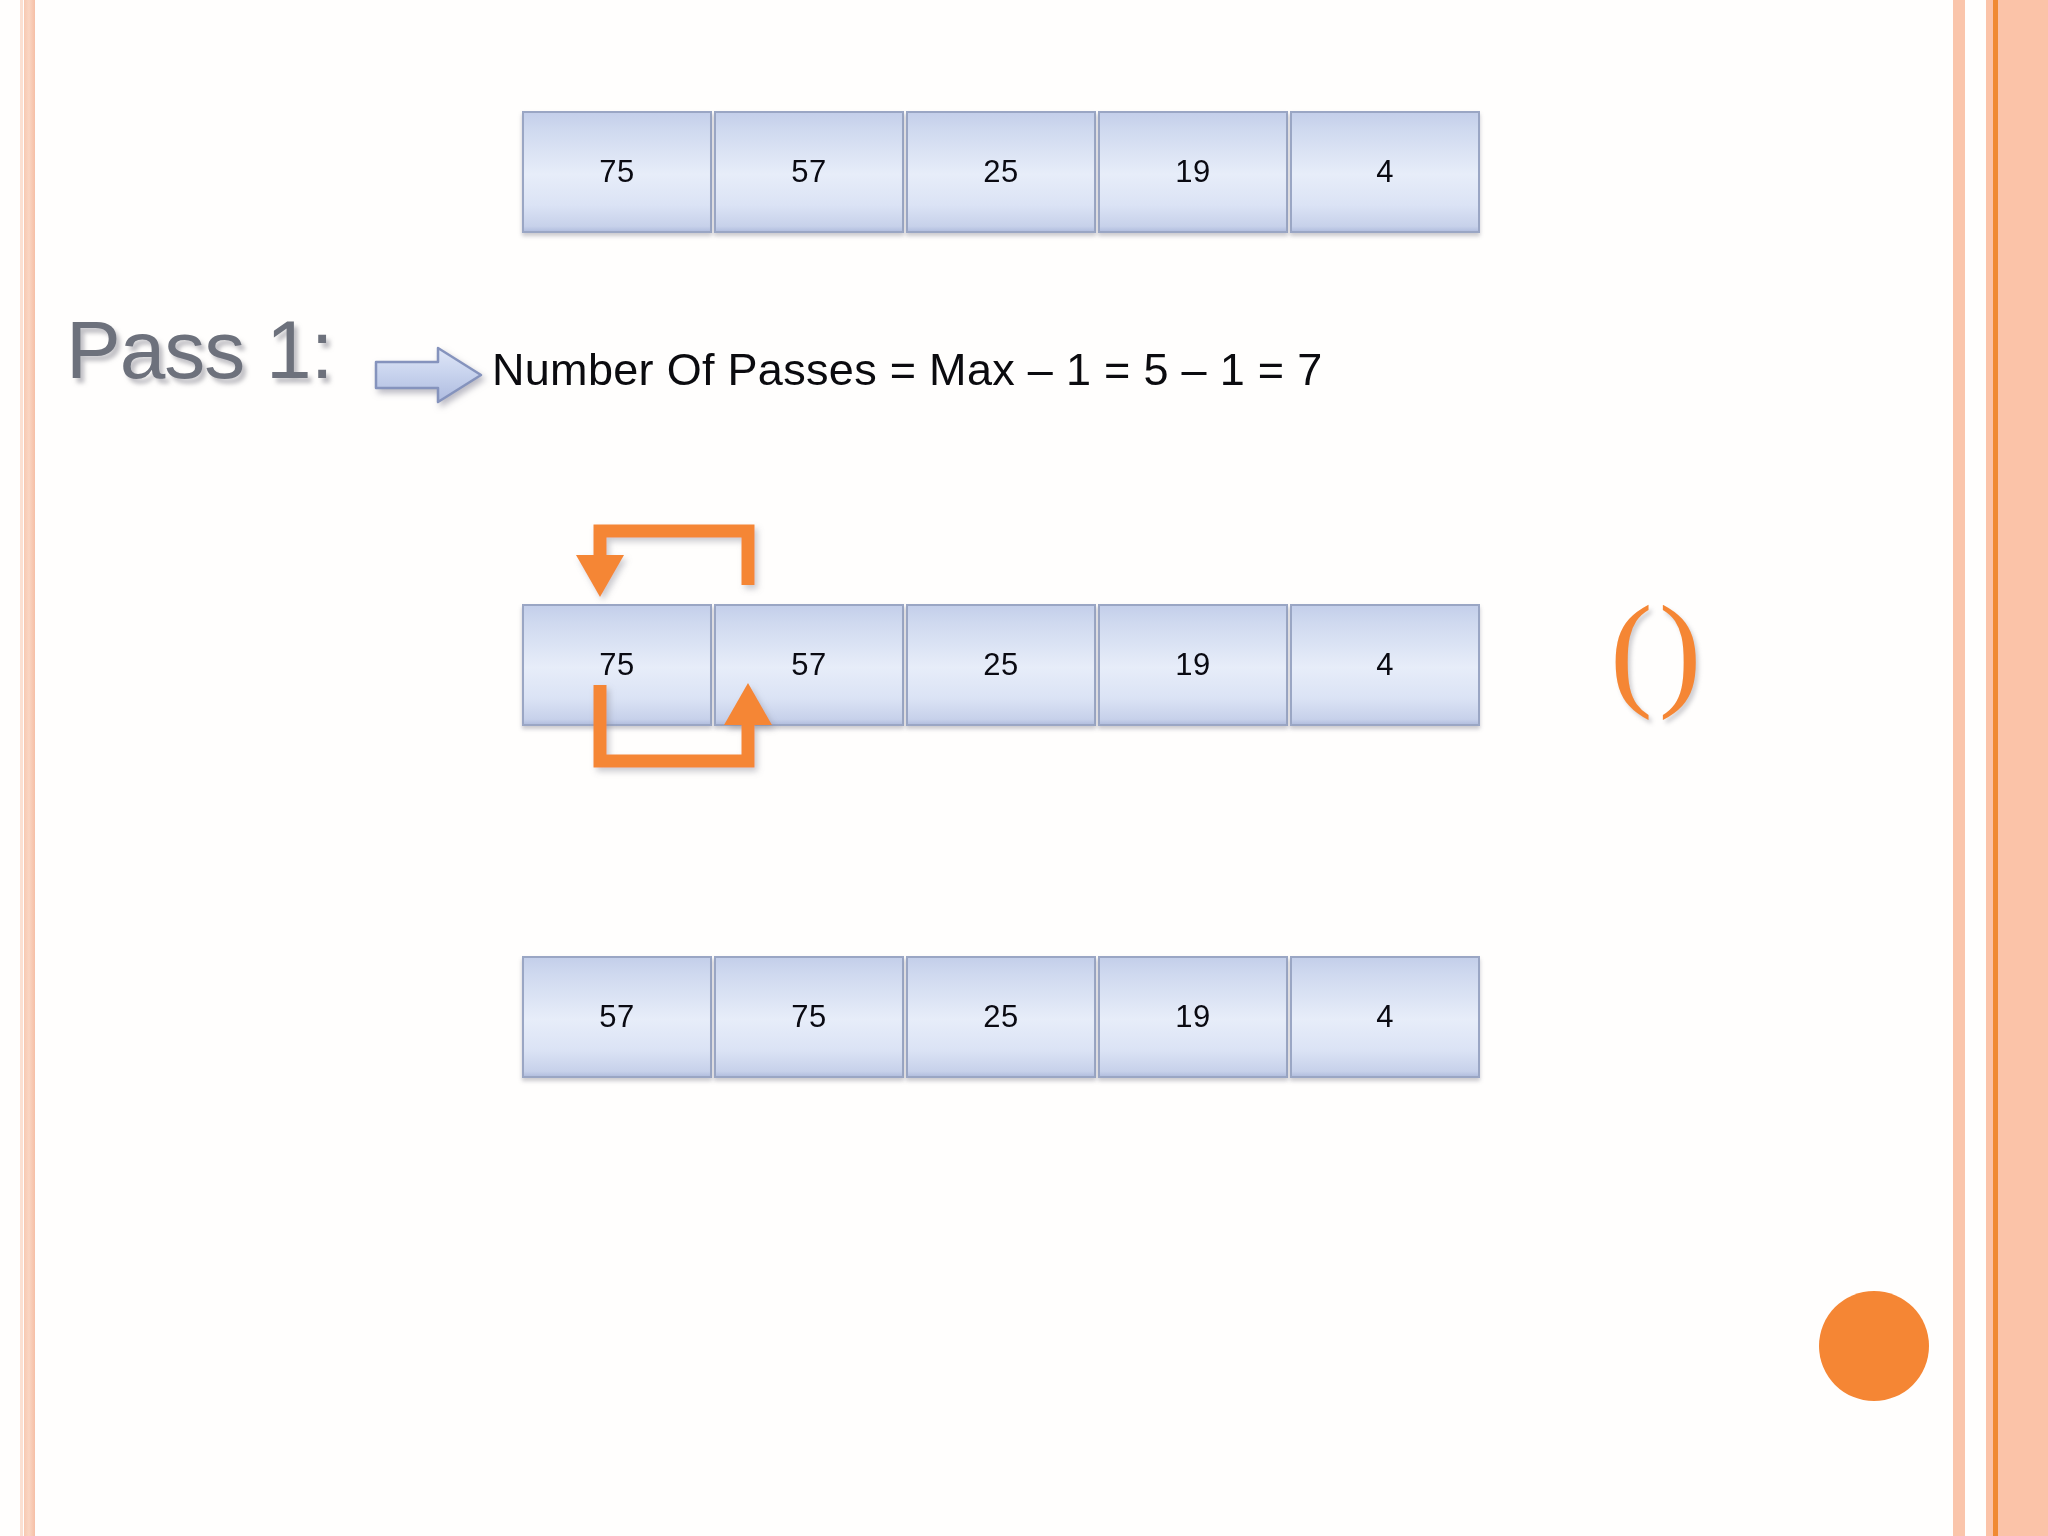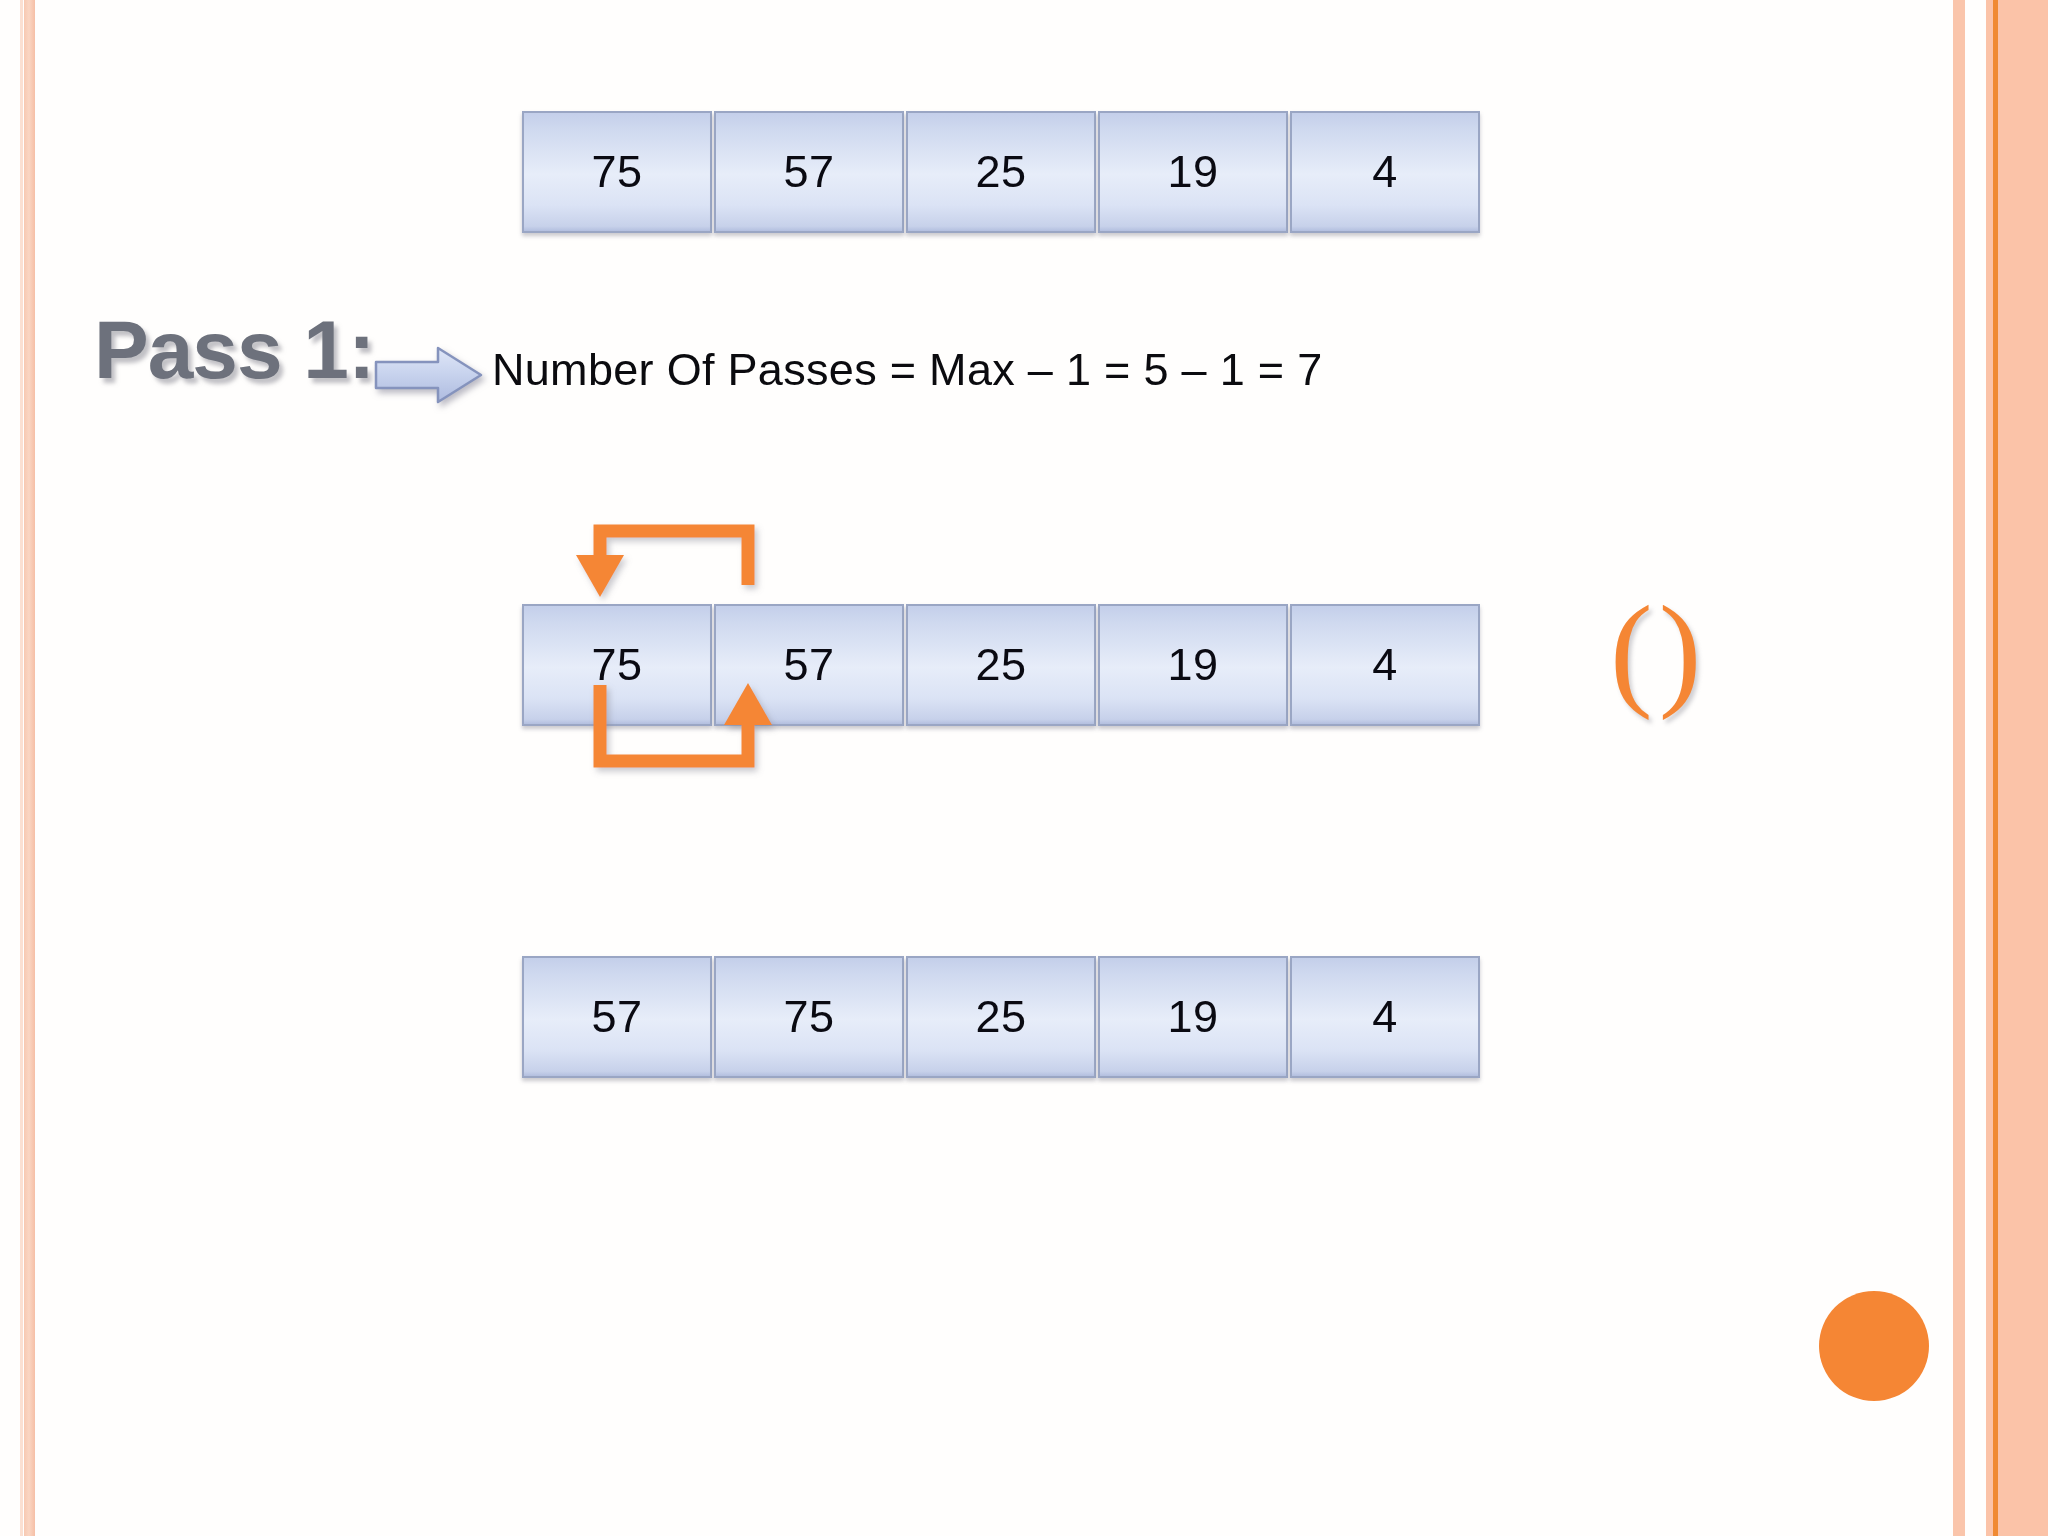--- a/index.html
+++ b/index.html
@@ -69,39 +69,38 @@
       linear-gradient(to bottom,
         #c4cfea 0%,
         #cfd9ef 14%,
         #e7edf9 52%,
         #dbe3f5 78%,
         #c7d1ea 96%,
         #b3bfdf 100%);
     display: flex;
     align-items: center;
     justify-content: center;
-    font-size: 45px;
+    font-size: 31px;
     color: #0a0a12;
     letter-spacing: 0.5px;
     box-shadow: 0 3px 4px rgba(80,80,100,0.30);
     position: relative;
   }
   .cell + .cell { margin-left: 2px; }
 
   
   .pass-label {
     position: absolute;
     left: 66px; top: 303px;
     font-size: 82px;
-    font-weight: 700;
+    font-weight: 400;
     color: #6d717c;
     letter-spacing: -1px;
     text-shadow: 4px 5px 4px rgba(140,140,150,0.55);
     white-space: nowrap;
-    margin-left: 28px;
   }
 
   .pass-arrow-icon {
     position: absolute;
     left: 374px; top: 344px;
     width: 110px; height: 62px;
     filter: drop-shadow(3px 4px 3px rgba(120,120,140,0.5));
   }
 
   .equation-text {

